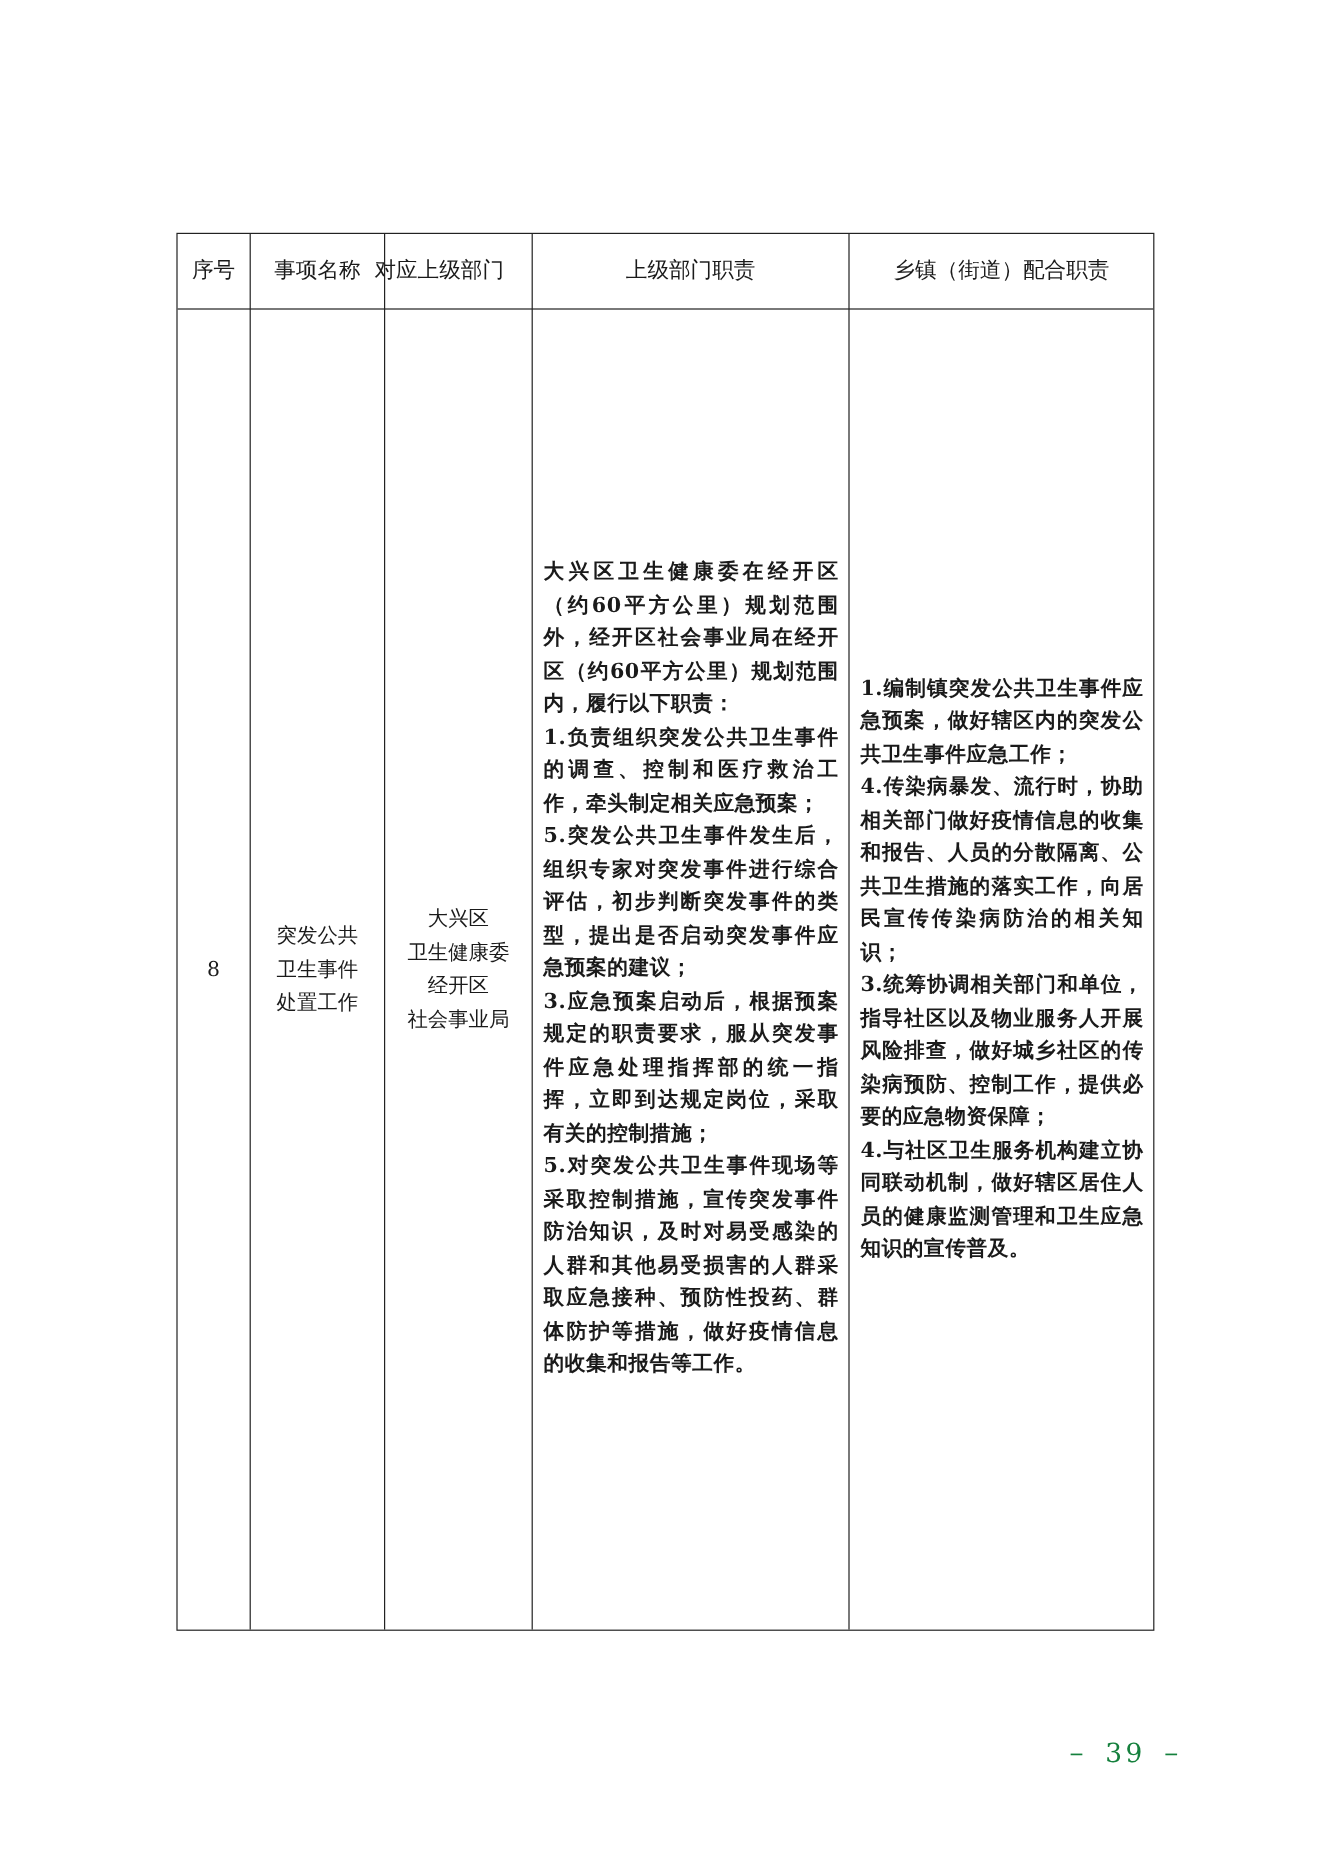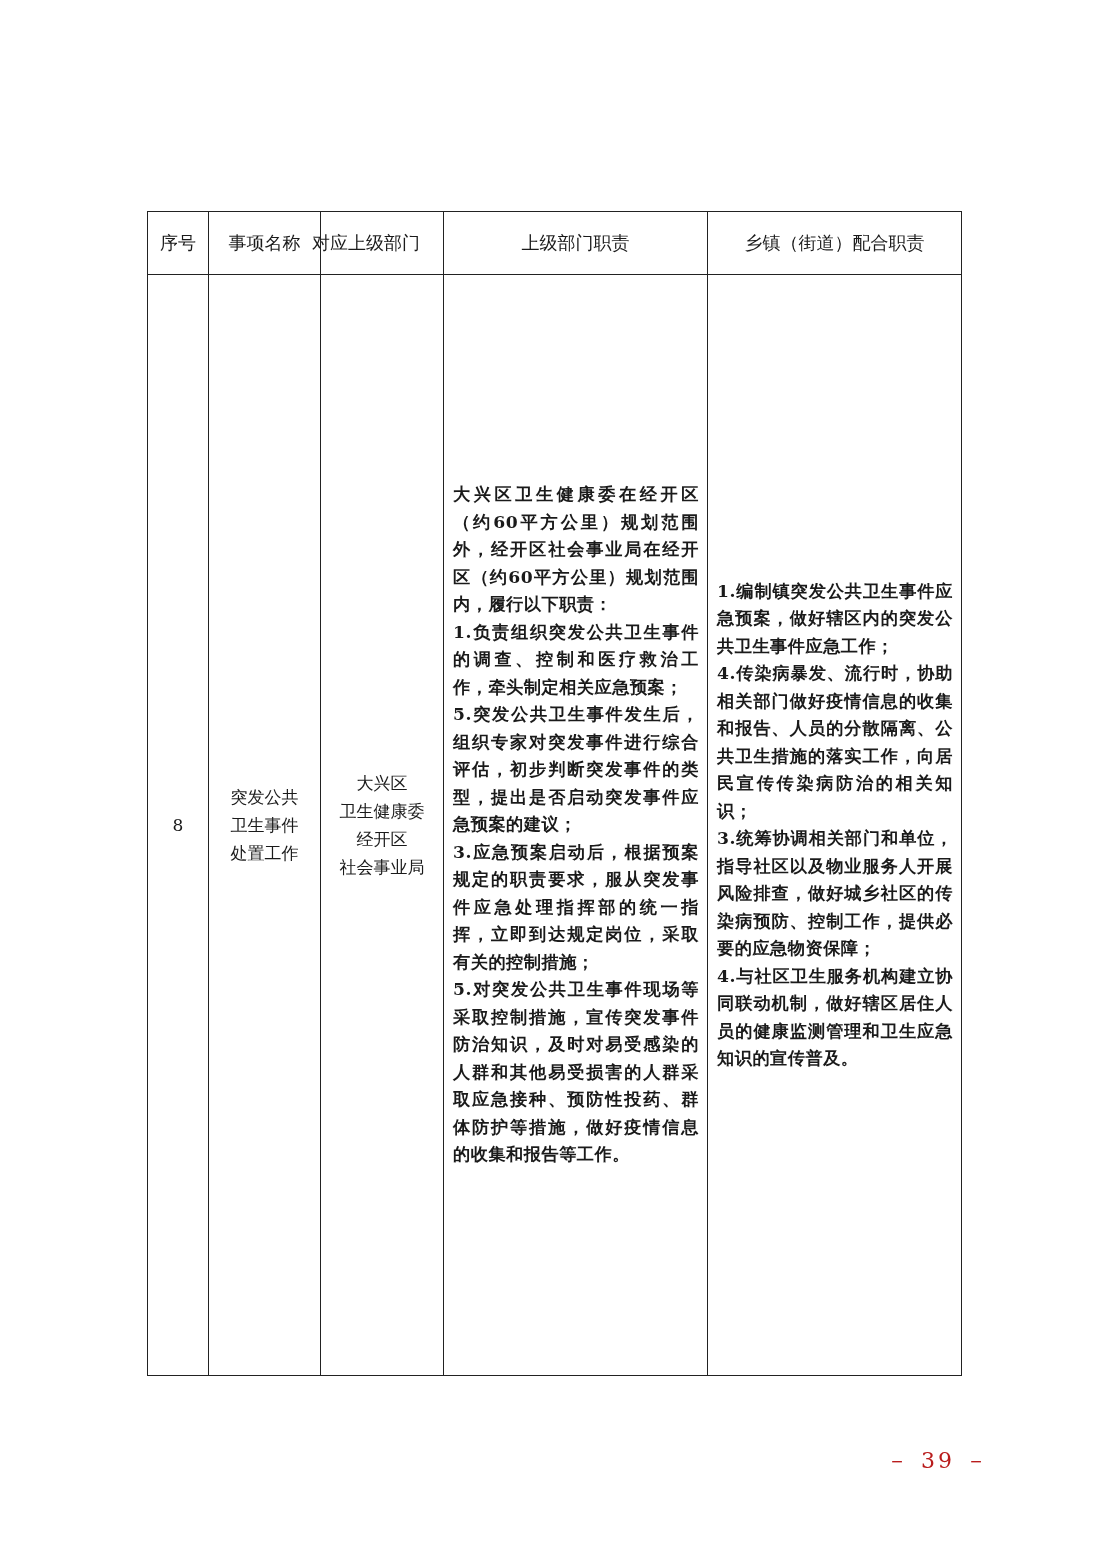--- a/index.html
+++ b/index.html
@@ -1,31 +1,31 @@
 <!DOCTYPE html>
 <html><head>
 <meta charset="utf-8">
 <style>
   html, body { margin:0; padding:0; background:#ffffff; }
   body { width:1102px; height:1559px; position:relative; overflow:hidden;
          font-family:"DejaVu Serif","Liberation Serif",serif; color:#1a1a1a; }
   .tbl { position:absolute; left:147px; top:194px; width:815px; height:1165px;
-         border:1.5px solid #222; box-sizing:border-box;margin-top:17px; }
+         border:1.5px solid #222; box-sizing:border-box; }
   .vline { position:absolute; top:0; bottom:0; width:0; border-left:1.3px solid #222; }
   .hline { position:absolute; left:0; right:0; height:0; border-top:1.3px solid #222; top:62px; }
   .cell { position:absolute; display:flex; align-items:center; justify-content:center;
           text-align:center; box-sizing:border-box; }
   .hdr { top:0; height:62px; font-family:"DejaVu Sans","Liberation Sans",sans-serif;
          font-size:18px; line-height:24px; }
   .body-c { top:63px; bottom:0; font-size:17px; line-height:28px; }
   .para { text-align:justify; text-align-last:left; font-size:17.2px; line-height:27.5px;
           letter-spacing:0.5px; padding:0 8px 0 9px;font-weight:bold; }
   .para p { margin:0; }
   .page-num { position:absolute; left:886px; top:1446px; font-size:22px;
-              font-family:"DejaVu Serif","Liberation Serif",serif; color:#b91c1c; letter-spacing:3px; }
+              font-family:"DejaVu Serif","Liberation Serif",serif; color:#15803d; letter-spacing:3px; }
 </style>
 </head>
 <body>
 
 <div class="tbl">
   <div class="hline"></div>
   <div class="vline" style="left:60px"></div>
   <div class="vline" style="left:172px"></div>
   <div class="vline" style="left:295px"></div>
   <div class="vline" style="left:559px"></div>

